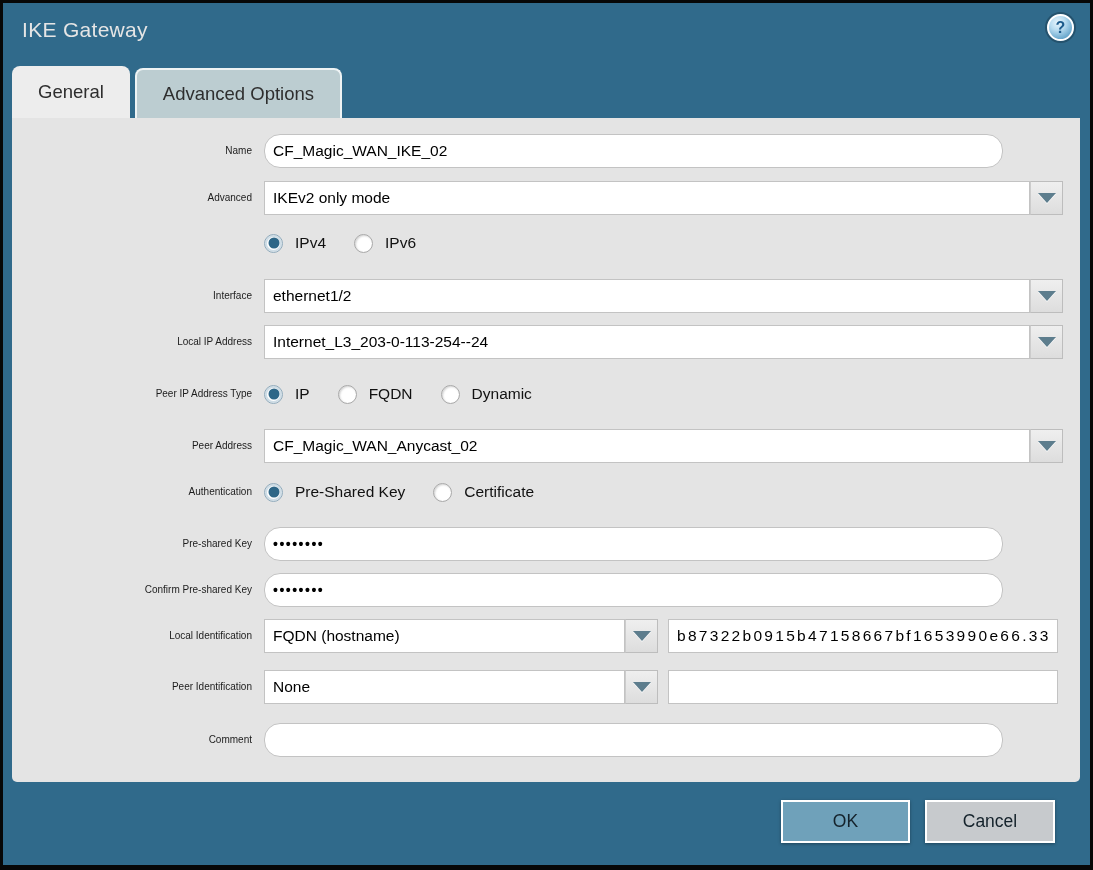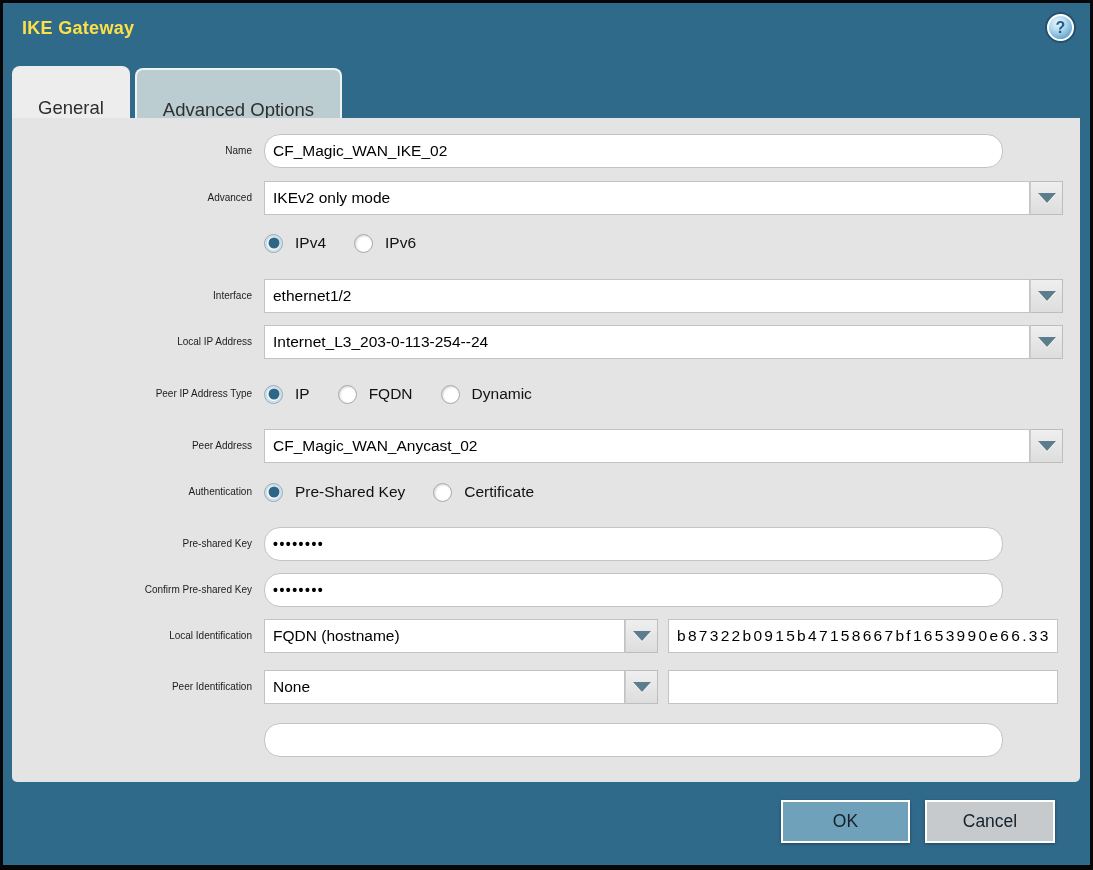--- a/index.html
+++ b/index.html
@@ -10,35 +10,35 @@
     position:relative;
     overflow:hidden;
   }
   .dialog {
     position:absolute; left:3px; top:3px; right:3px; bottom:5px;
     background:#306a8b;
   }
   
   .title {
     position:absolute; left:19px; top:15px;
-    color:#fde047; font-size:18px; font-weight:700; letter-spacing:.3px;
+    color:#e5e5e5; font-size:21px; font-weight:400; letter-spacing:.3px;
   }
   .help-icon {
     position:absolute; right:16px; top:11px;
     width:27px; height:27px; border-radius:50%;
     background:radial-gradient(circle at 38% 30%, #eaf6fc 0%, #b8dcf0 35%, #6aa8cd 75%, #3f7fa6 100%);
     border:2px solid #ffffff;
     box-shadow:0 0 0 2px #24526d;
     display:flex; align-items:center; justify-content:center;
     color:#1c5b8c; font-weight:bold; font-size:16px; cursor:pointer;
   }
   
   .tabs { position:absolute; left:9px; top:63px; height:52px; display:flex; align-items:flex-end; }
   .tab {
-    height:52px; line-height:52px; padding:16px 26px;
+    height:52px; line-height:52px; padding:0 26px;
     font-size:18.5px; color:#2e2e2e;
     border-radius:8px 8px 0 0; cursor:pointer; white-space:nowrap;
   }
   .tab.active { background:#ededed; }
   .tab.inactive {
     background:#bccdd1;
     border:2px solid #eef3f4; border-bottom:none;
     margin-left:5px; height:50px; line-height:48px;
   }
   
@@ -242,20 +242,21 @@
         <div class="txtfield w-ident">None</div>
         <div class="drop-btn">
             <span class="arrow-down-glyph"></span>
           </div>
         <div style="width:10px"></div>
         <div class="txtfield w-identval"></div>
       </div>
     </div>
 
     <div class="row" style="top:605px">
+      <div class="lbl">Comment</div>
       <div class="ctl">
         <div class="txtfield w-full"></div>
       </div>
     </div>
 
   </div>
 
   <button class="btn btn-ok">OK</button>
   <button class="btn btn-cancel">Cancel</button>
 

